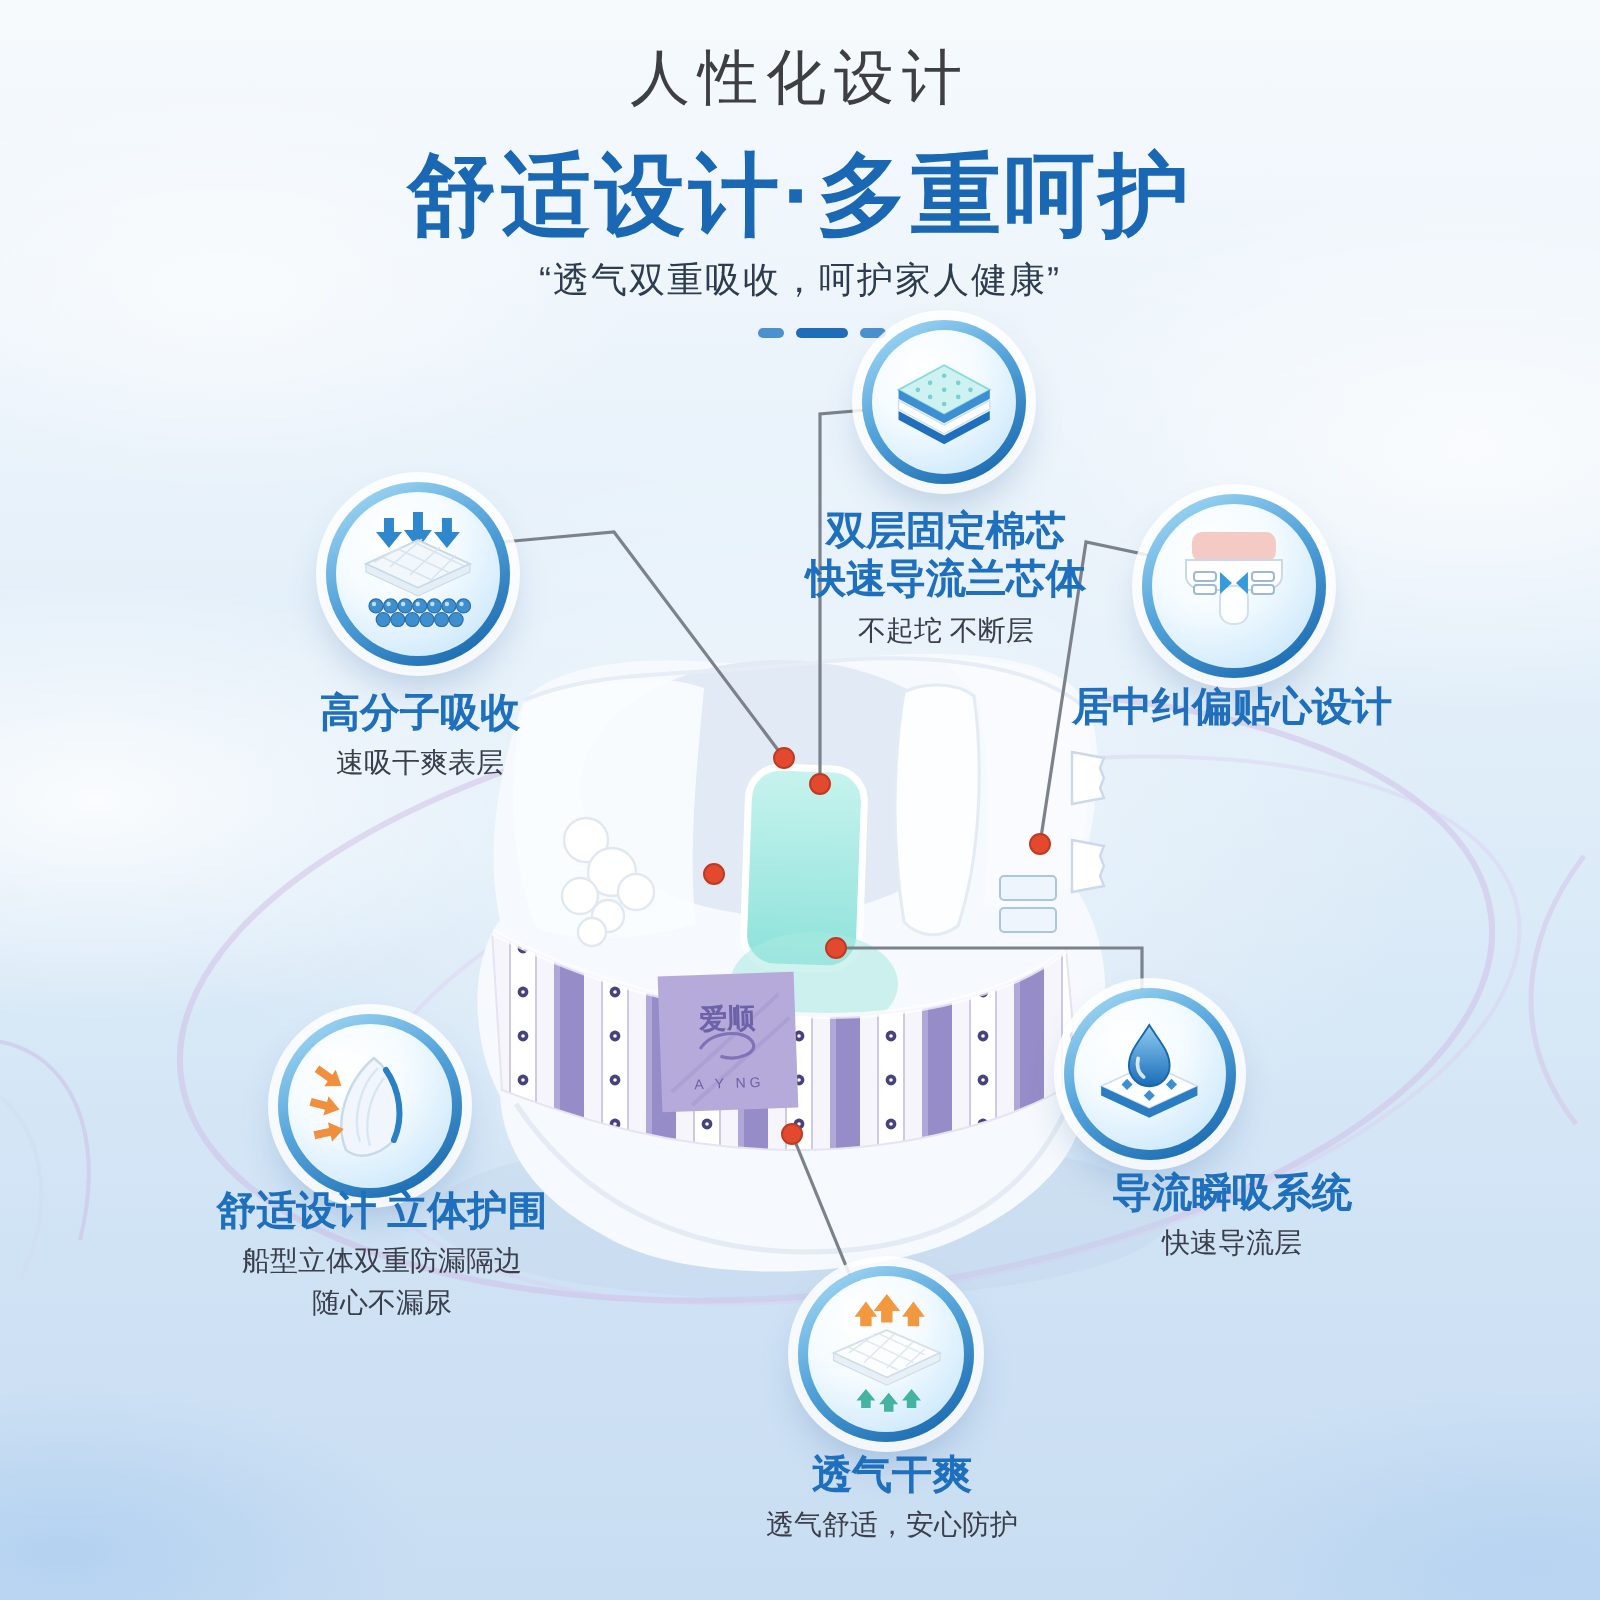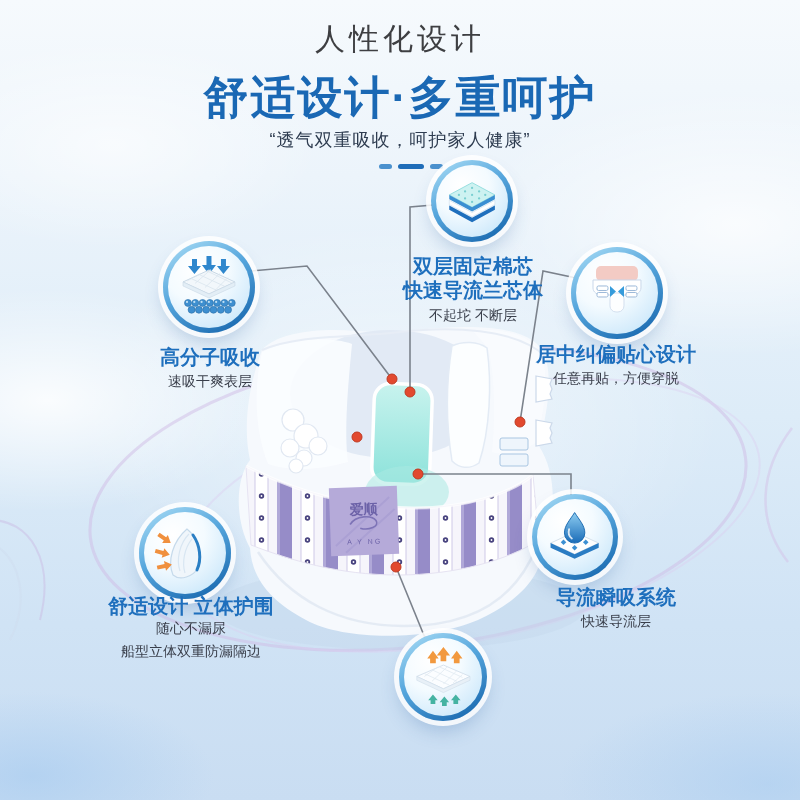--- a/index.html
+++ b/index.html
@@ -230,21 +230,20 @@
       </g>
       <g fill="#359bdb">
         <path d="M25,25 L31,30.5 L25,36 Z"></path>
         <path d="M39,25 L33,30.5 L39,36 Z"></path>
       </g>
     </svg>
       </div>
   </div>
   <div class="cap" style="left:616px;top:342px;">
     <div class="cap-t">居中纠偏贴心设计</div>
-    <div class="cap-s">任意再贴，方便穿脱</div>
   </div>
 
   <div class="circ" style="left:139px;top:507px;width:92px;height:92px;">
     <div class="circ-in">
         <svg viewBox="0 0 64 64">
       <path d="M20,54 C14,40 20,20 34,8 C44,16 50,32 46,46 C40,56 27,60 20,54 Z" fill="#f0f6fb" stroke="#c6daeb" stroke-width="1.2"></path>
       <path d="M27,50 C23,38 27,22 36,13 M32,52 C29,42 31,28 39,18" stroke="#d8e6f2" stroke-width="1.2" fill="none"></path>
       <path d="M40,14 C47,24 49,38 44,49" stroke="#2b7fc4" stroke-width="3" fill="none" stroke-linecap="round"></path>
       <g fill="#f0903e">
         <g transform="rotate(35 12 18)">
@@ -255,22 +254,22 @@
             </g>
         <g transform="rotate(-12 12 45)">
               <path d="M4,43 h8 v-3 l7,5 -7,5 v-3 h-8 z"></path>
             </g>
       </g>
     </svg>
       </div>
   </div>
   <div class="cap" style="left:191px;top:594px;">
     <div class="cap-t">舒适设计 立体护围</div>
+    <div class="cap-s">船型立体双重防漏隔边</div>
     <div class="cap-s" style="margin-top:0;">随心不漏尿</div>
-    <div class="cap-s">船型立体双重防漏隔边</div>
   </div>
 
   <div class="circ" style="left:532px;top:494px;width:86px;height:86px;">
     <div class="circ-in">
         <svg viewBox="0 0 64 64">
       <defs>
         <linearGradient id="dropG" x1="0" y1="0" x2="0" y2="1">
           <stop offset="0" stop-color="#8ecdf1"></stop>
               <stop offset="1" stop-color="#1a6cb8"></stop>
         </linearGradient>
@@ -304,14 +303,18 @@
       <path d="M12,28 L38,40 M20,24 L46,36 M28,21 L52,32 M26,21 L12,31 M36,21 L20,36 M46,25 L32,39 M52,29 L42,38" stroke="#dfe8f1" stroke-width="0.8"></path>
       <path d="M4,31 L32,44 L60,31 L60,35 L32,48 L4,35 Z" fill="#e8f0f7" stroke="#cedbe8" stroke-width="0.6"></path>
       <g fill="#45b3a2">
         <path d="M18.5,60 v-4 h-2.5 l5,-6 5,6 h-2.5 v4 z"></path>
         <path d="M30.5,62 v-4 h-2.5 l5,-6 5,6 h-2.5 v4 z"></path>
         <path d="M42.5,60 v-4 h-2.5 l5,-6 5,6 h-2.5 v4 z"></path>
       </g>
     </svg>
       </div>
   </div>
+  <div class="cap" style="left:446px;top:726px;">
+    <div class="cap-t">透气干爽</div>
+    <div class="cap-s">透气舒适，安心防护</div>
+  </div>
 
 </div>
 
 </body></html>

